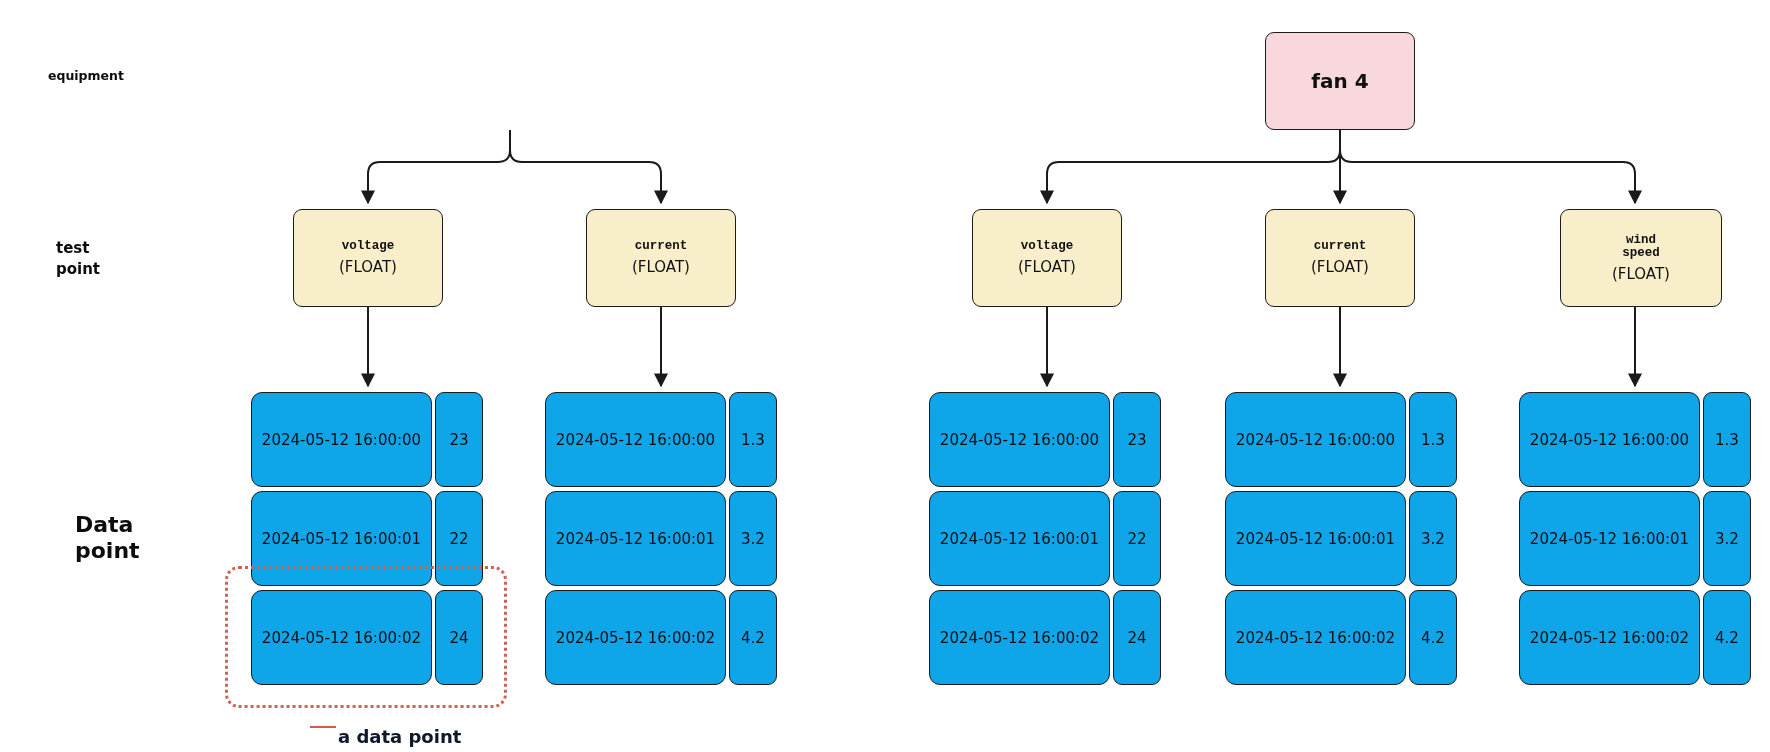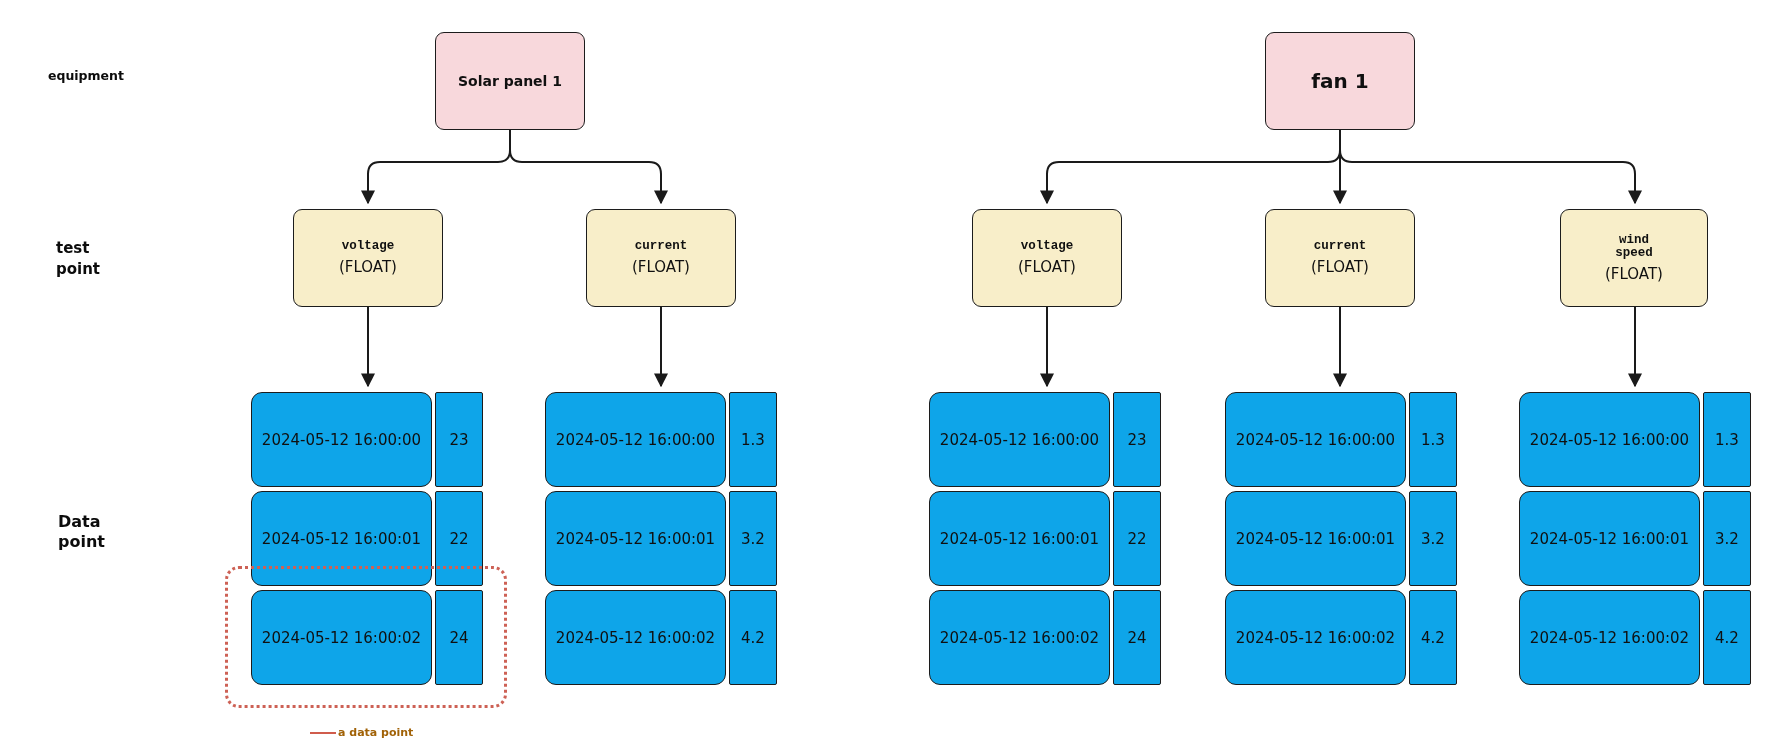--- a/index.html
+++ b/index.html
@@ -13,32 +13,32 @@
     display:flex;align-items:center;justify-content:center;text-align:center;
   }
   .equipment{background:#f8d8dc;border-radius:9px;font-weight:bold;}
   .eq-name{font-size:14px;font-weight:bold;}
   .eq-name.big{font-size:20px;}
   .testpoint{background:#f8eec9;border-radius:9px;flex-direction:column;gap:5px;padding:6px;}
   .tp-name{font-size:12.5px;font-weight:bold;white-space:pre-line;line-height:13px;font-family:Liberation Mono, monospace;}
   .tp-type{font-size:15px;}
   .data{background:#0ea5e9;border-radius:11px;font-size:15px;}
   .ts{width:181px;height:95px;}
-  .val{width:48px;height:95px;border-radius:2px;}
+  .val{width:48px;height:95px;border-radius:9px;}
   .rowlabel{position:absolute;font-weight:bold;white-space:pre-line;color:#0c0c0c;}
   .lab-eq{left:28px;top:68px;font-size:12.5px;}
   .lab-tp{left:36px;top:238px;font-size:15px;line-height:21px;}
-  .lab-dp{left:38px;top:512px;font-size:16px;line-height:20px;}
+  .lab-dp{left:55px;top:512px;font-size:22px;line-height:26px;}
   .dotted-rect{
     position:absolute;left:205px;top:566px;width:282px;height:142px;
     border:3.5px dotted #cd6155;border-radius:14px;pointer-events:none;box-sizing:border-box;
   }
   .annotation{
-    position:absolute;left:290px;top:726px;display:flex;align-items:center;gap:1px;
-    color:#a16207;font-weight:bold;font-size:11px;
+    position:absolute;left:290px;top:726px;display:flex;align-items:flex-start;gap:1px;
+    color:#0f172a;font-weight:bold;font-size:18px;
   }
   .annotation-line{width:26px;height:0;border-top:2.5px solid #d05c4c;margin-right:1px;}
   .artifact-dot{position:absolute;left:1755px;top:740px;width:8px;height:10px;background:#2a2a2a;border-radius:2px;}
 </style>
 </head>
 <body>
 
 <div class="canvas">
 
   <svg class="arrows" width="1770" height="752" viewBox="0 0 1770 752">
@@ -60,44 +60,41 @@
       <path d="M1615,307 L1615,386" marker-end="url(#arrow)"></path>
     </g>
   </svg>
 
   <div class="rowlabel lab-eq">equipment</div>
   <div class="rowlabel lab-tp">test
 point</div>
   <div class="rowlabel lab-dp">Data
 point</div>
 
-  <div class="box equipment" style="left:415px;top:32px;width:150px;height:98px">
-    <span class="eq-name">Solar panel 1</span>
-  </div>
   <div class="box equipment" style="left:1245px;top:32px;width:150px;height:98px">
-    <span class="eq-name big">fan 1</span>
+    <span class="eq-name big">fan 4</span>
   </div>
 
   <div class="box testpoint" style="left:273px;top:209px;width:150px;height:98px">
     <div class="tp-name">voltage</div>
     <div class="tp-type">(FLOAT)</div>
   </div>
   <div class="box testpoint" style="left:566px;top:209px;width:150px;height:98px">
     <div class="tp-name">current</div>
     <div class="tp-type">(FLOAT)</div>
   </div>
   <div class="box testpoint" style="left:952px;top:209px;width:150px;height:98px">
     <div class="tp-name">voltage</div>
     <div class="tp-type">(FLOAT)</div>
   </div>
   <div class="box testpoint" style="left:1245px;top:209px;width:150px;height:98px">
     <div class="tp-name">current</div>
     <div class="tp-type">(FLOAT)</div>
   </div>
-  <div class="box testpoint" style="left:1540px;top:209px;width:148px;height:98px">
+  <div class="box testpoint" style="left:1540px;top:209px;width:162px;height:98px">
     <div class="tp-name">wind
 speed</div>
     <div class="tp-type">(FLOAT)</div>
   </div>
 
   <div class="box data ts" style="left:231px;top:392px">
       <span>2024-05-12 16:00:00</span>
     </div>
   <div class="box data val" style="left:415px;top:392px">
       <span>23</span>

